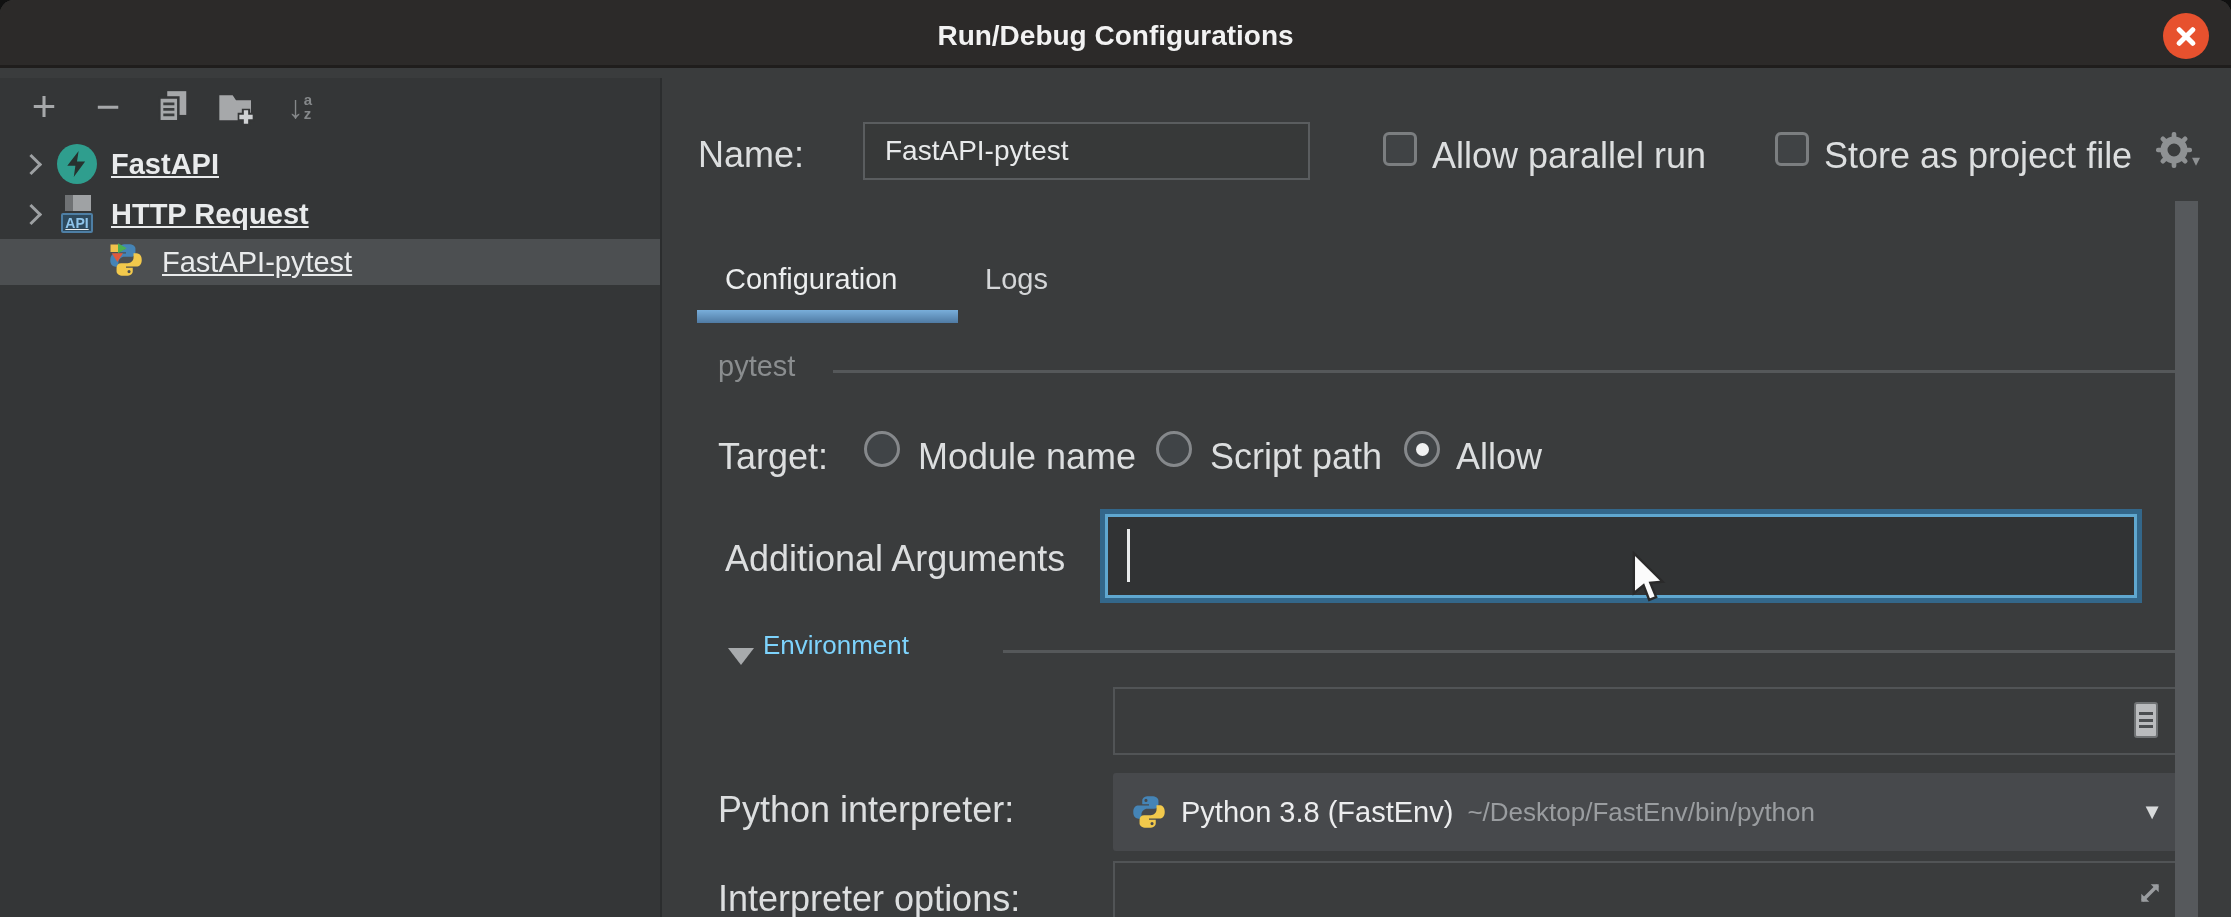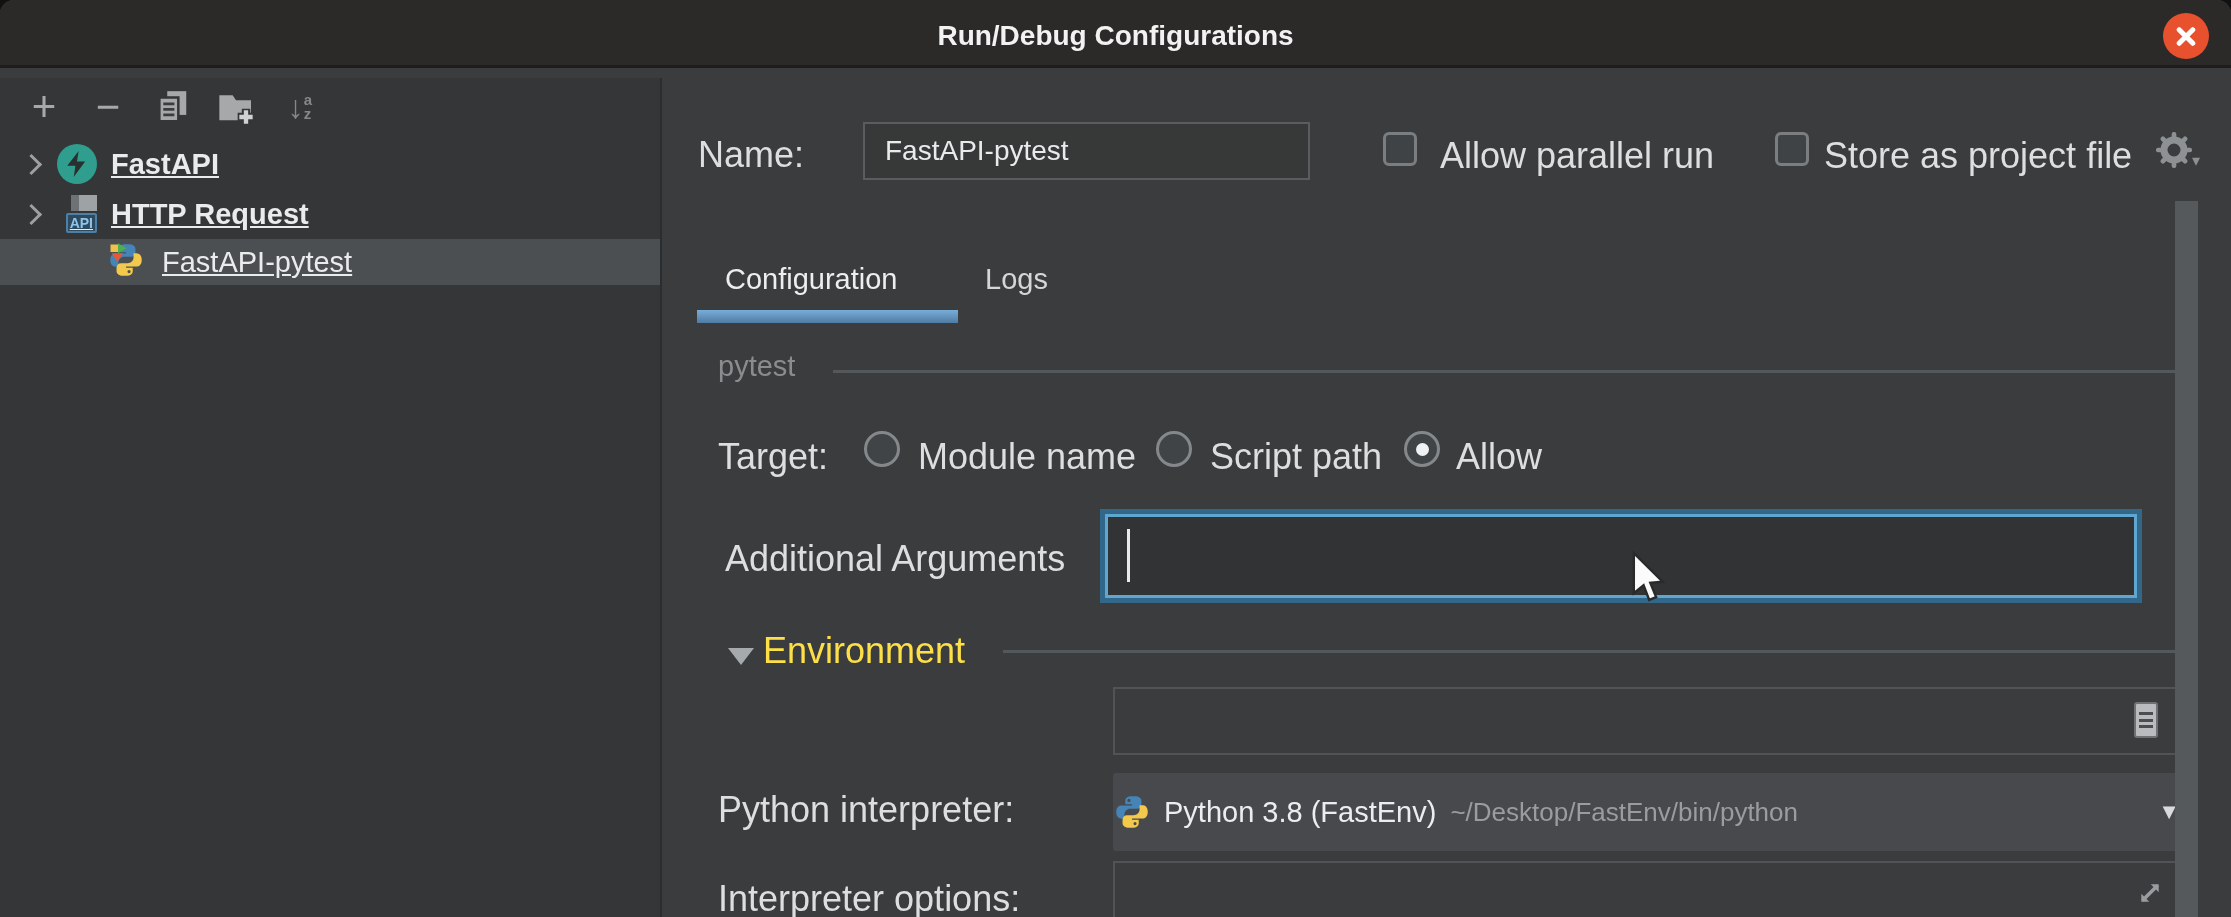--- a/index.html
+++ b/index.html
@@ -34,21 +34,21 @@
              color:#e9ebec; font-size:29px; font-weight:bold;text-decoration:underline; }
   .tree-row .chev{ width:15px; height:15px; border-right:3px solid #9ea1a3;
                    border-bottom:3px solid #9ea1a3; margin:0 18px 0 8px; flex:none; }
   .chev.right{ transform:rotate(-45deg); }
   .chev.down{ transform:rotate(45deg); margin-top:-6px; }
   .tree-row .ticon{ width:40px; height:40px; margin-right:14px; flex:none; position:relative; }
   .tree-row.child{ padding-left:108px; font-weight:normal; height:46px; background:#4c4f51; }
 
   .fastapi-icon{ width:40px; height:40px; border-radius:50%; background:#2f9e8e;
                  display:flex; align-items:center; justify-content:center; }
-  .http-icon{ display:flex; flex-direction:column; align-items:flex-end; }
+  .http-icon{ display:flex; flex-direction:column; align-items:center; }
   .http-doc{ width:26px; height:16px; background:#9fa2a4; border-left:8px solid #6f7274; margin-left:2px; }
   .http-api{ font-size:14px; font-weight:bold; color:#8ec4ea; border:2px solid #4e7fa5;
              background:#2e4a5e; line-height:16px; padding:0 2px; margin-top:2px; border-radius:2px;}
   .py-icon{ position:relative; width:40px; height:40px; }
   .py-icon svg{ position:absolute; left:0; top:0; }
   .py-icon .pt-overlay{ position:absolute; right:-4px; bottom:-4px; }
 
   
   .main{ position:absolute; top:78px; left:664px; right:0; bottom:0; background:#3a3c3d; }
   .lbl{ position:absolute; color:#dcdedf; font-size:36px; white-space:nowrap; }
@@ -87,21 +87,21 @@
                  border-top:17px solid #a7aaac; }
 
   .text-field{ position:absolute; background:#3a3c3d; border:2px solid #515456; }
   .ev-icon{ position:absolute; width:24px; height:36px; background:#b9bbbd; border-radius:3px;
             border:2px solid #6f7274; display:flex; flex-direction:column; justify-content:space-evenly;
             padding:4px 3px; }
   .ev-icon i{ height:3px; background:#4b4e50; display:block; }
 
   .select{ position:absolute; left:449px; top:695px; width:1068px; height:78px;
            background:#47494c; border-radius:3px; display:flex; align-items:center;
-           padding:0 1px; }
+           padding:0 18px; }
   .select .name{ color:#ecedee; font-size:29px; margin-left:14px; white-space:nowrap; }
   .select .path{ color:#9a9da0; font-size:26px; margin-left:14px; white-space:nowrap; }
   .select .dd-arrow{ margin-left:auto; color:#d8dadb; font-size:22px; }
 
   .expand-icon{ position:absolute; }
   .scrollbar{ position:absolute; left:1511px; top:123px; width:23px; height:716px;
               background:#56595c; }
   .mouse-cursor{ position:absolute; left:966px; top:473px; }
 </style>
 </head>
@@ -201,21 +201,21 @@
       </div>
     </div>
   </div>
 
   <div class="main">
 
     <div class="lbl" style="left:34px; top:56px;">Name:</div>
     <input class="name-input" type="text" value="FastAPI-pytest" style="">
 
     <div class="checkbox" style="left:719px; top:54px;"></div>
-    <div class="lbl" style="left:768px; top:57px;margin-left:8px;">Allow parallel run</div>
+    <div class="lbl" style="left:768px; top:57px;">Allow parallel run</div>
 
     <div class="checkbox" style="left:1111px; top:54px;"></div>
     <div class="lbl" style="left:1160px; top:57px;">Store as project file</div>
 
     <div class="gear-btn" style="left:1490px; top:52px;">
       <svg width="40" height="40" viewBox="0 0 24 24">
         <circle cx="12" cy="12" r="6" fill="none" stroke="#8e9193" stroke-width="4.2"></circle>
         <g fill="#8e9193">
           <rect x="10.6" y="1.2" width="2.8" height="5" rx="1.2"></rect>
           <rect x="10.6" y="17.8" width="2.8" height="5" rx="1.2"></rect>
@@ -245,21 +245,21 @@
     <div class="radio selected" style="left:740px; top:353px;">
         <span class="dot"></span>
       </div>
     <div class="lbl" style="left:792px; top:358px;">Allow</div>
 
     <div class="lbl" style="left:61px; top:460px;">Additional Arguments</div>
     <input class="args-input" type="text" value="" style="">
     <div class="caret"></div>
 
     <div class="env-triangle"></div>
-    <div class="lbl" style="left:99px; top:552px; font-size:36px; color:#fde047;">Environment</div>
+    <div class="lbl" style="left:99px; top:552px; font-size:26px; color:#7dd3fc;">Environment</div>
     <div class="sep" style="left:339px; top:572px; width:1180px;"></div>
 
     <input class="text-field" style="left: 449px; top: 609px; width: 1068px; height: 68px; color: rgb(232, 234, 235); font-size: 28px; padding-left: 18px; font-family: &quot;Liberation Sans&quot;, sans-serif;" type="text" value="">
     <span class="ev-icon" style="left:1470px; top:624px;">
         <i></i>
         <i></i>
         <i></i>
       </span>
 
     <div class="lbl" style="left:54px; top:711px;">Python interpreter:</div>

